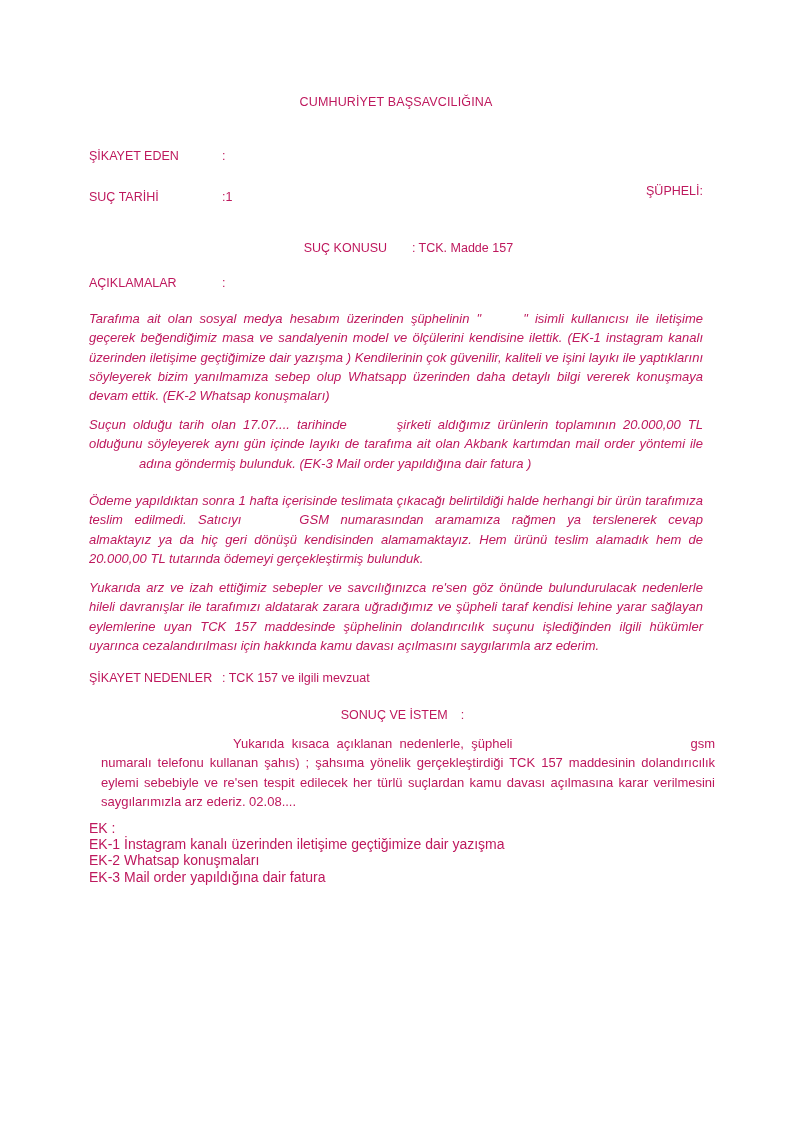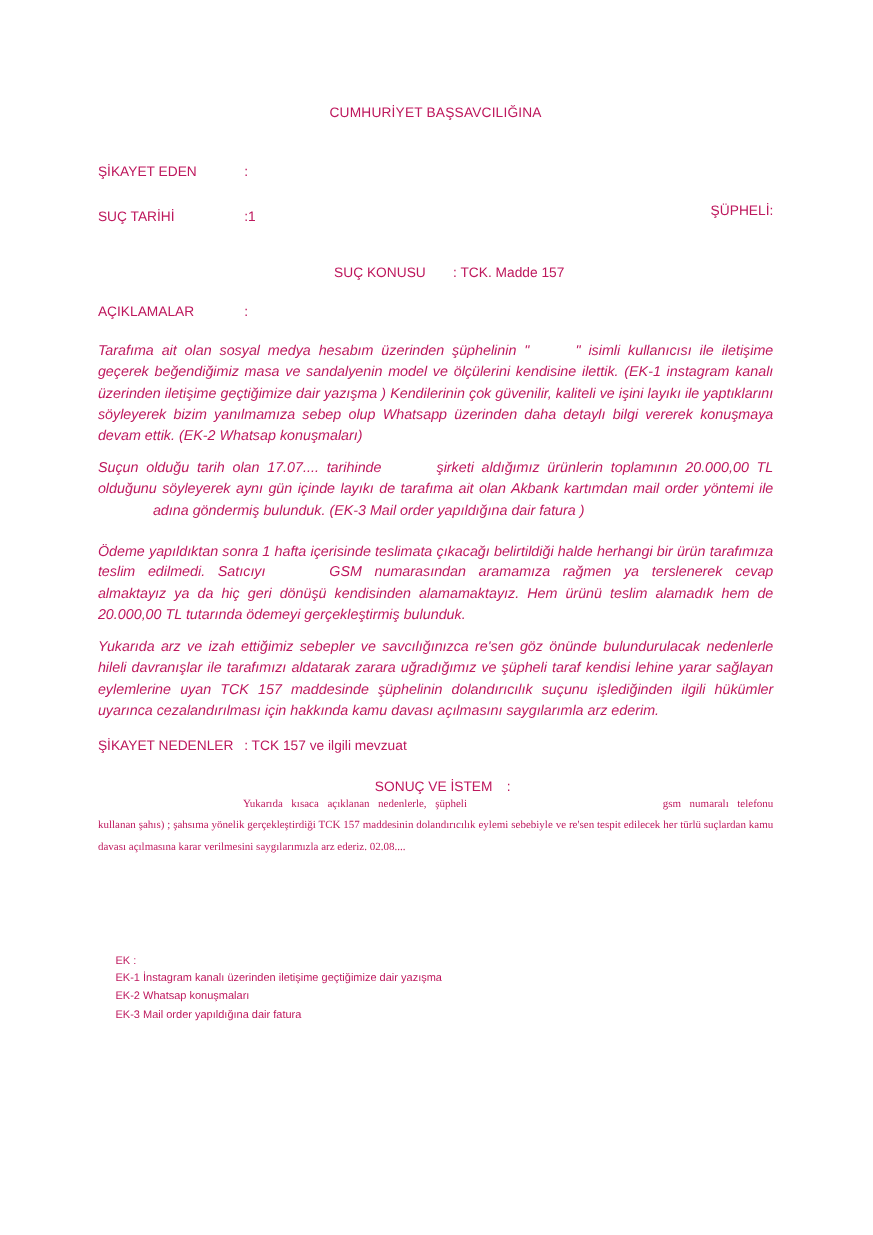--- a/index.html
+++ b/index.html
@@ -94,36 +94,34 @@
 
   
   .r-hukuki { top: 670px; }
   .r-sonuc  { top: 707px; text-align: center; }
 
   .p5 {
     position: absolute;
     top: 722px;
     left: 0;
     width: 614px;
-    font-size: 10px;
+    font-size: 13px;
     line-height: 19.3px;
     text-align: justify;
-    margin: 0;
-    font-family: Liberation Serif, serif;
+    margin: 12px;
   }
 
   
   .ek-block {
     position: absolute;
     left: 0;
-    top: 866px;
+    top: 820px;
     width: 614px;
-    font-size: 10px;
+    font-size: 14px;
     line-height: 16.2px;
-    margin-left: 16px;
   }
   .ek-line {
     white-space: nowrap;
     margin: 0;
   }
 </style>
 </head>
 <body>
 
 <div class="page">

